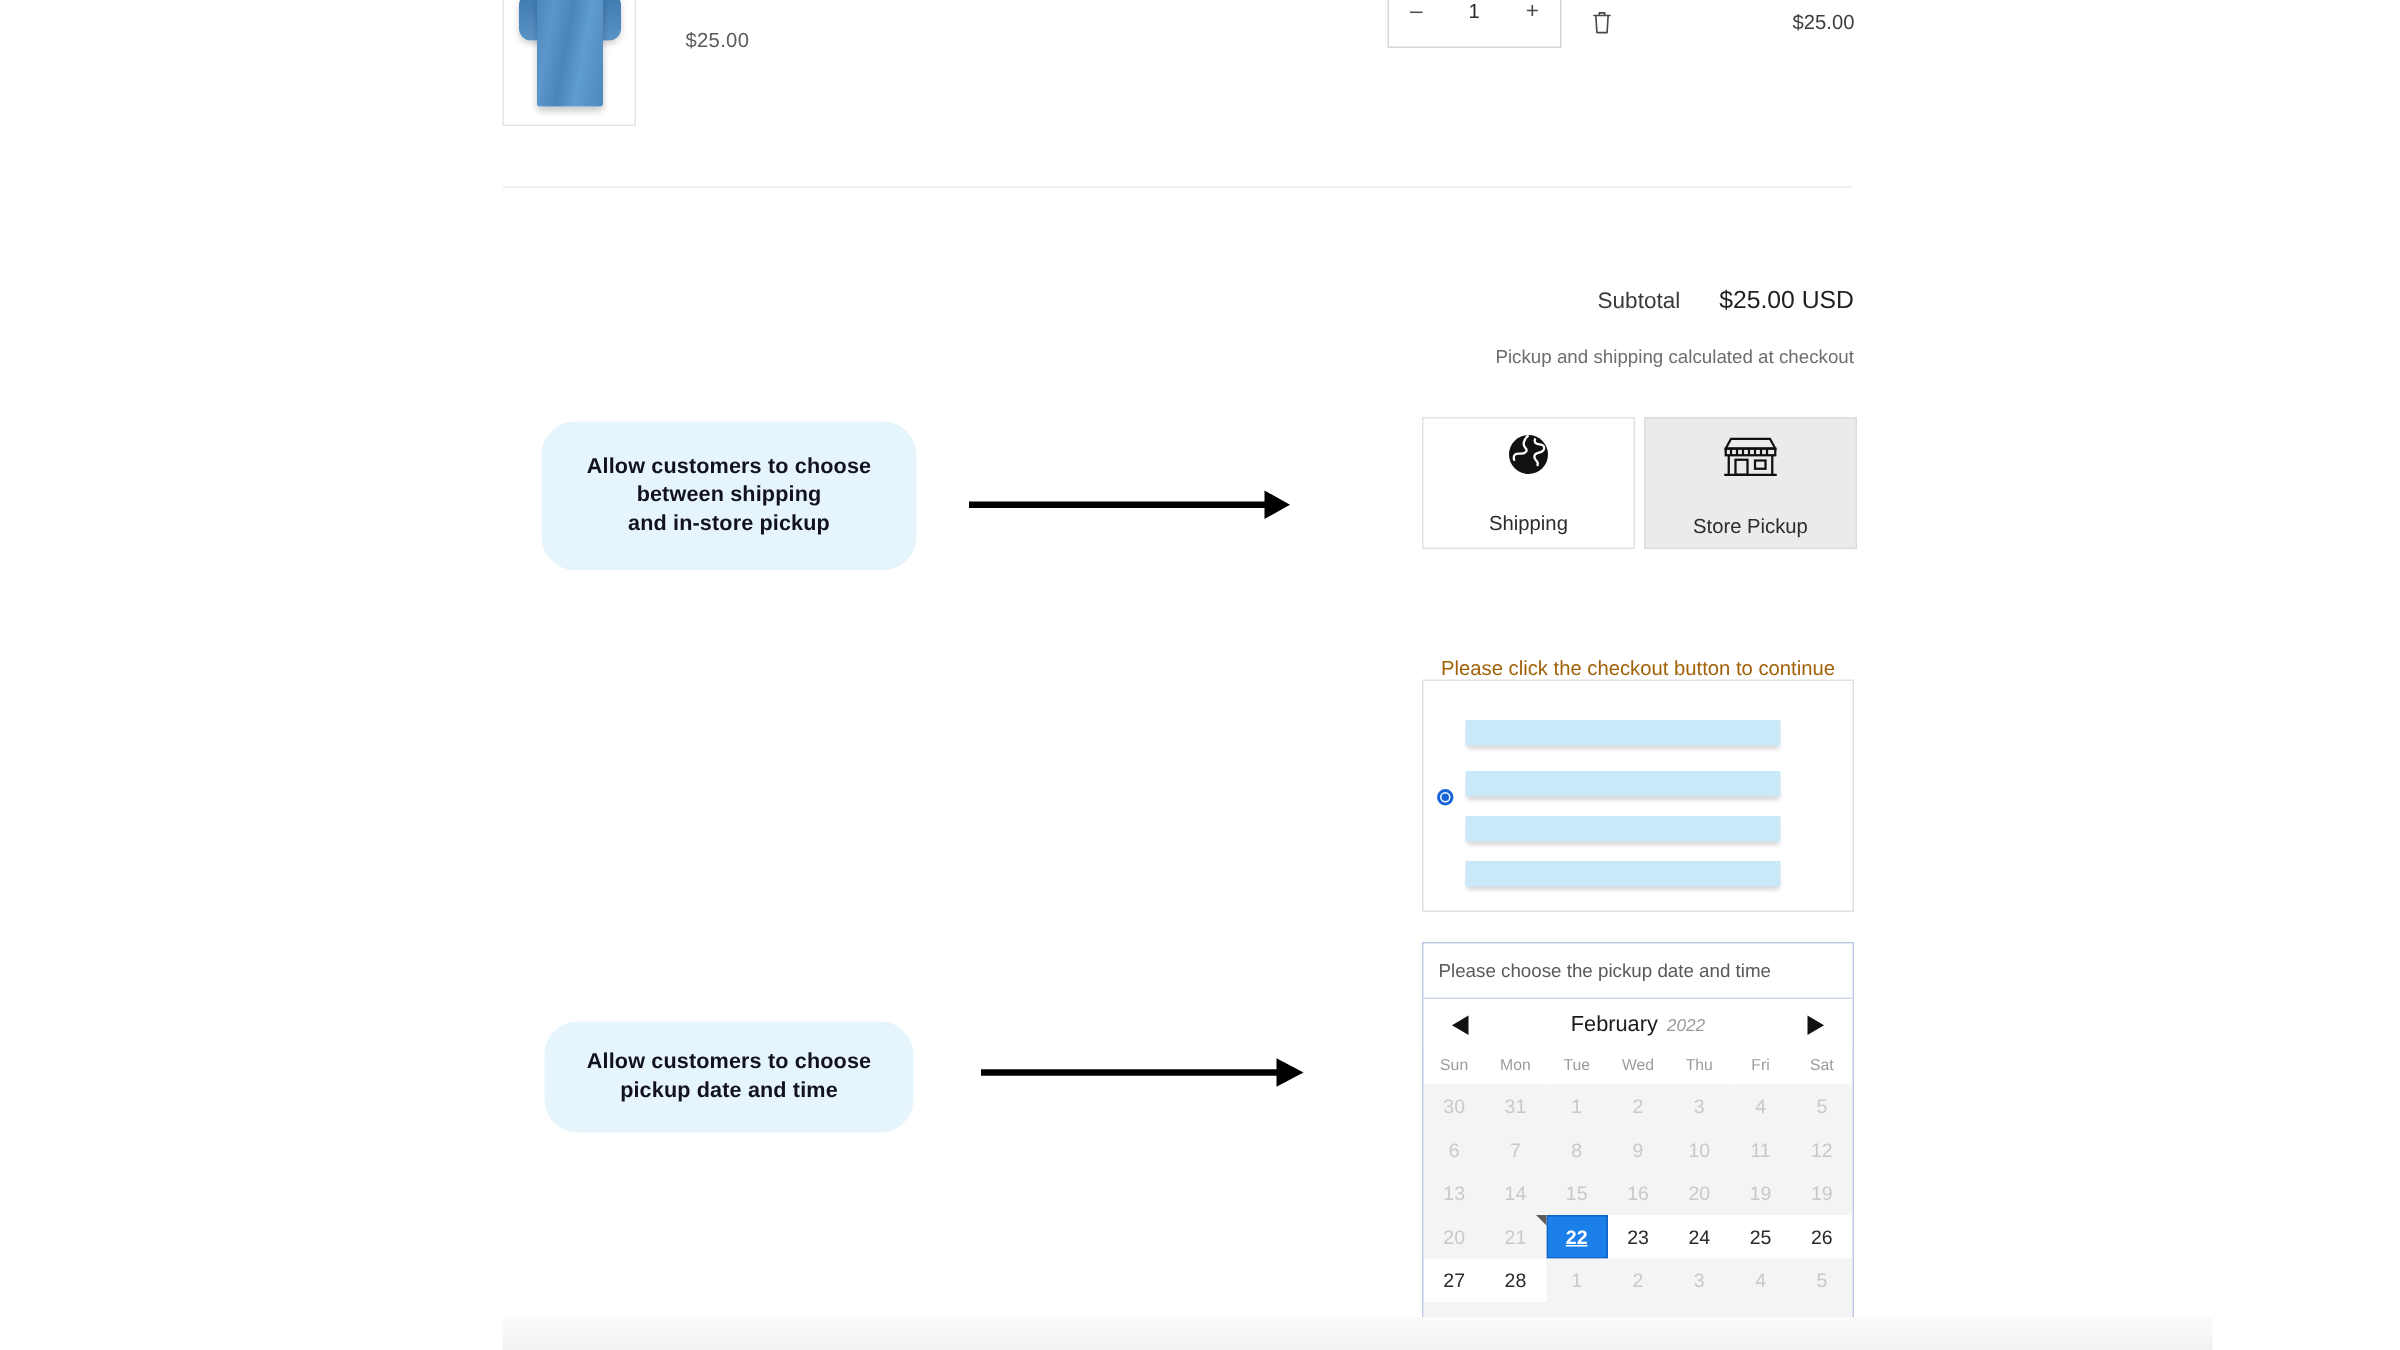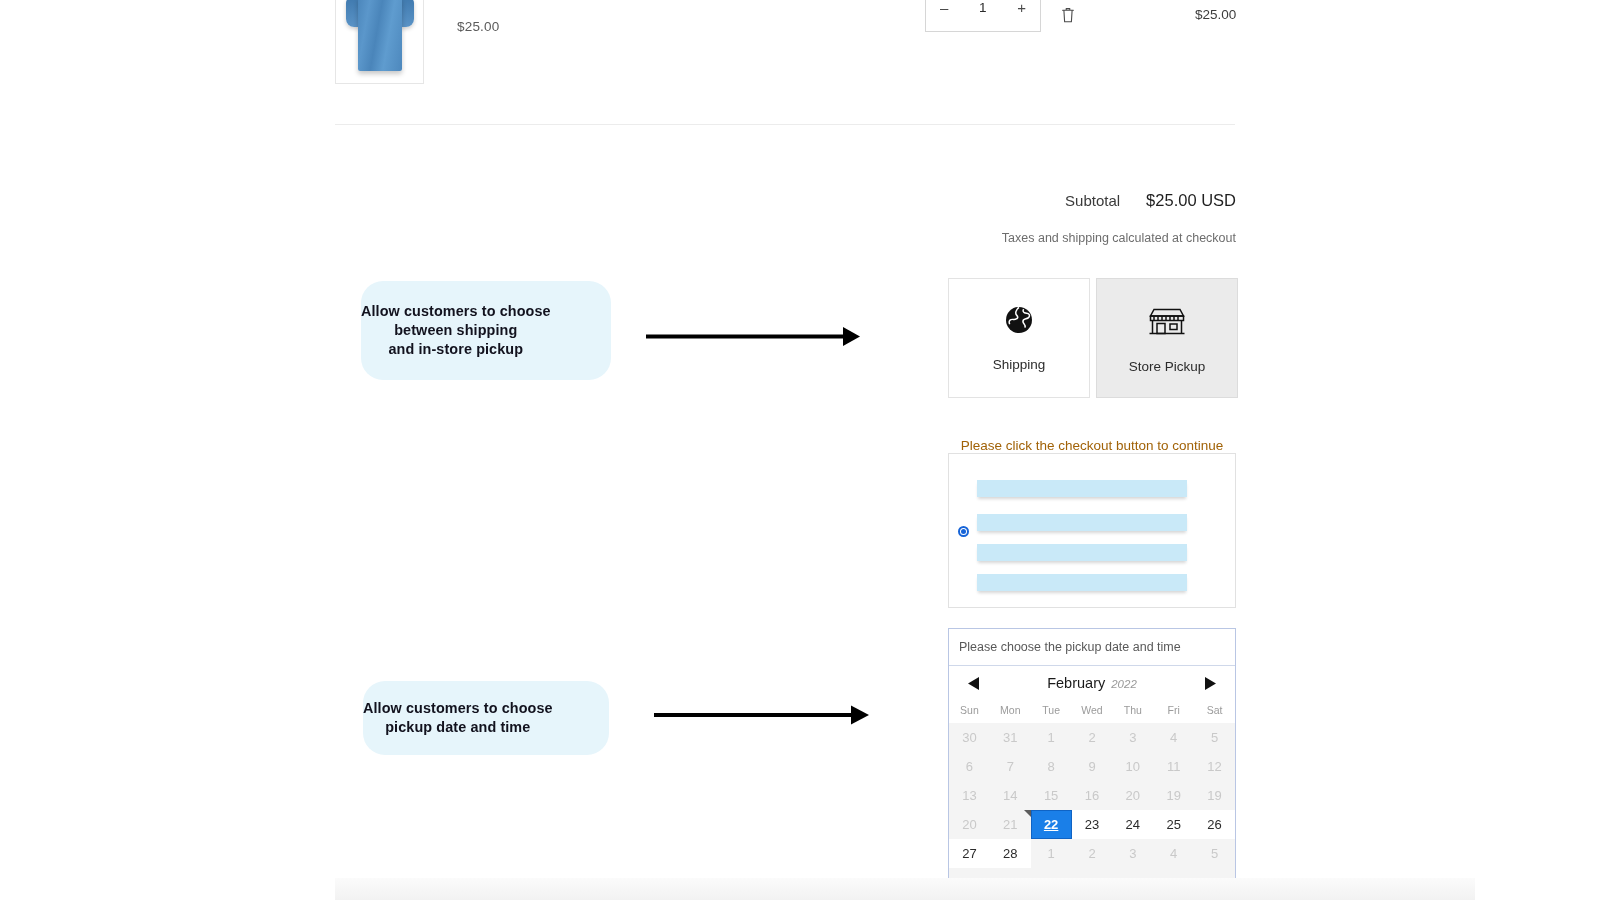--- a/index.html
+++ b/index.html
@@ -73,21 +73,21 @@
   .subtotal-label{ font-size:15px; color:#3a3a3a; }
   .subtotal-value{ font-size:16.5px; color:#1f1f1f; }
   .tax-note{
     position:absolute; left:0; top:231px; width:1236px; text-align:right;
     font-size:12.5px; color:#6d6d6d;
   }
 
   
   .method-wrap{ position:absolute; left:948px; top:278px; display:flex; gap:6px; }
   .method-card{
-    width:142px; height:120px; border:1px solid #e3e3e3; background:#fff;
+    width:142px; height:88px; border:1px solid #e3e3e3; background:#fff;
     display:flex; flex-direction:column; align-items:center; justify-content:center;
     gap:18px; cursor:pointer;
   }
   .method-card.selected{ background:#ebebeb; border-color:#dcdcdc; }
   .method-label{ font-size:13.5px; color:#2c2c2c; }
 
   .checkout-hint{
     position:absolute; left:948px; top:438px; width:288px; text-align:center;
     font-size:13.5px; color:#a16207;
   }
@@ -145,21 +145,21 @@
   .day.flag{ position:relative; }
   .day.flag::after{
     content:""; position:absolute; right:0; top:0;
     border-top:7px solid #5c5c5c; border-left:7px solid transparent;
   }
   .dp-clip{ position:absolute; left:948px; top:628px; width:308px; height:272px; overflow:hidden; }
 
   
   .callout{
     position:absolute; background:#e6f5fb; border-radius:22px;
-    display:flex; align-items:center; text-align:center;
+    display:flex; align-items:center; justify-content:center; text-align:center;
     color:#12121e; font-weight:bold; line-height:1.32; letter-spacing:.1px;
   }
   .callout-1{ left:361px; top:281px; width:250px; height:99px; font-size:14.4px; }
   .callout-2{ left:363px; top:681px; width:246px; height:74px; font-size:14.4px; }
   .arrow-svg{ position:absolute; }
 </style>
 </head>
 <body>
 
 <div id="root">
@@ -190,21 +190,21 @@
 
     <div class="line-total">$25.00</div>
   </div>
 
   <div class="divider"></div>
 
   <div class="subtotal-row">
     <span class="subtotal-label">Subtotal</span>
     <span class="subtotal-value">$25.00 USD</span>
   </div>
-  <div class="tax-note">Taxes and shipping calculated at checkout</div>
+  <div class="tax-note">Pickup and shipping calculated at checkout</div>
 
   <div class="method-wrap">
 
     <div class="method-card">
       <span>
         <svg width="30" height="30" viewBox="0 0 30 30">
           <circle cx="15" cy="15" r="13" fill="#111"></circle>
           <path d="M15 2.3c-3.3 2.6-4.1 6.2-2.2 8.1 1.9 1.9.6 3.4-1.4 3.9-2 .5-3.9-.6-5.4.8-1 1-1 2.6-.3 4.1" fill="none" stroke="#fff" stroke-width="1.5"></path>
           <path d="M19.6 4.2c-1 1.6-.4 3 .9 3.6 1.8.8 3.6.2 4.6 1.6.8 1.2.3 2.7-1.1 3.6-1.6 1-3.6.6-4.6 2-.9 1.3-.2 3 .9 4.2 1 1.1 1.2 2.3.5 3.5" fill="none" stroke="#fff" stroke-width="1.5"></path>
         </svg>

